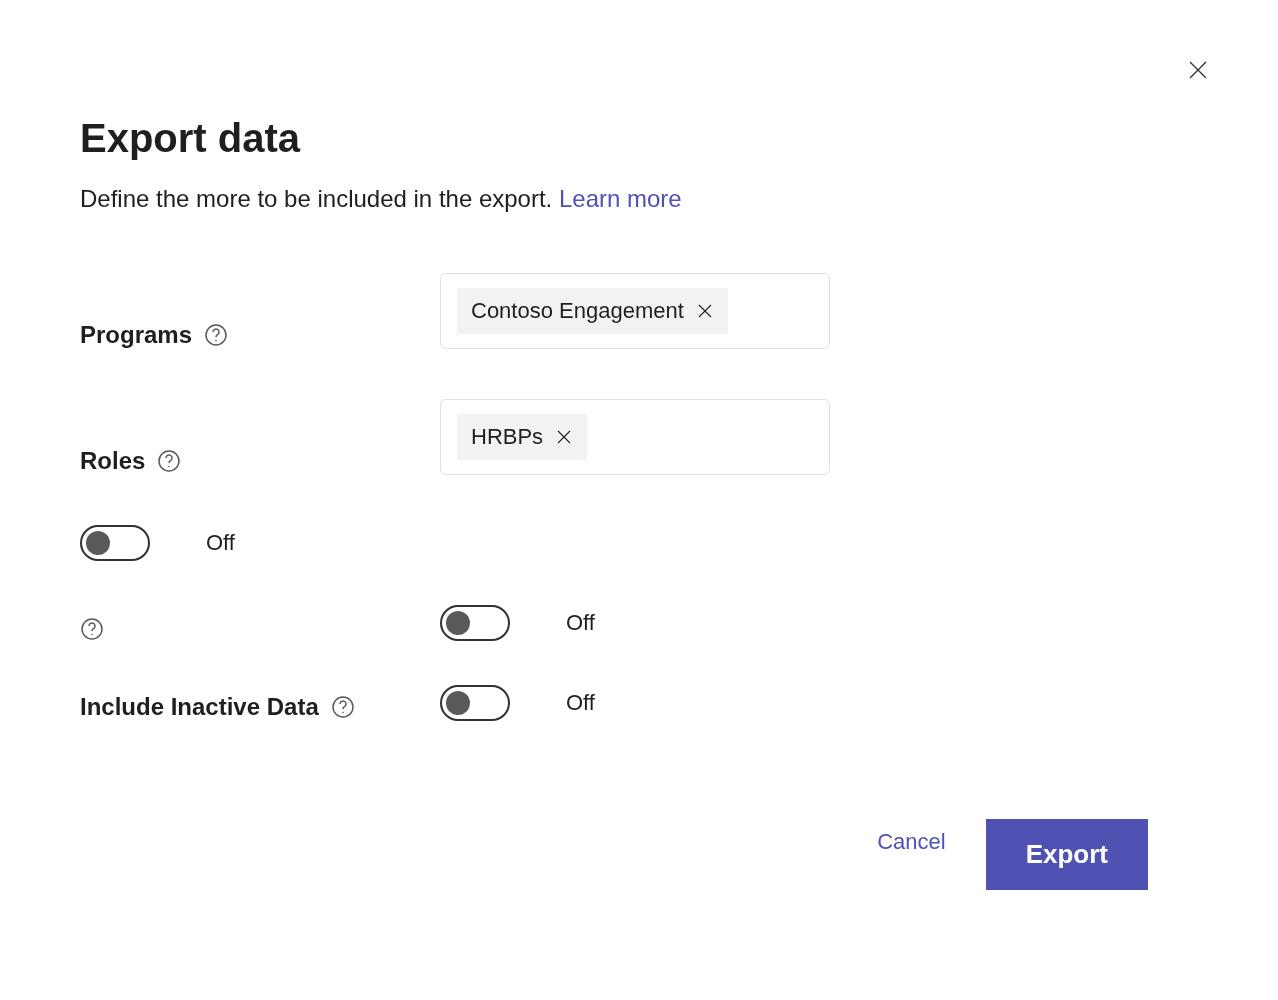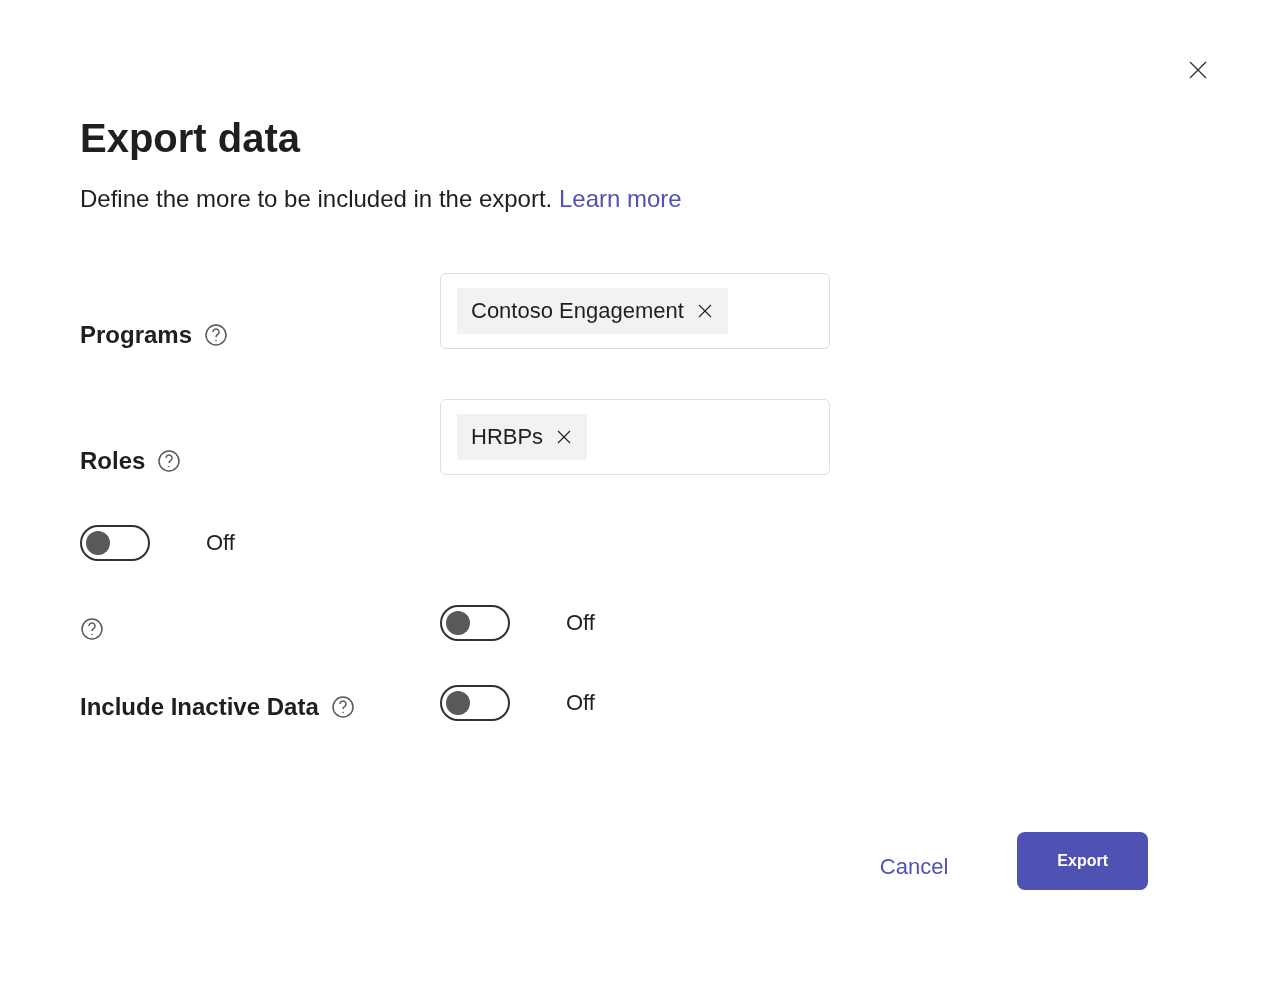--- a/index.html
+++ b/index.html
@@ -139,39 +139,39 @@
     }
     .toggle-state {
       font-size: 22px;
       color: #201f1e;
     }
     .dialog-actions {
       position: absolute;
       bottom: 110px;
       right: 130px;
       display: flex;
-      align-items: flex-end;
-      gap: 61px;
+      align-items: flex-start;
+      gap: 32px;
     }
     .btn-cancel {
       background: none;
       border: none;
       color: #4f52b2;
       font-size: 22px;
       cursor: pointer;
       padding: 10px 8px;
     }
     .btn-primary {
       background: #4f52b2;
       color: #fff;
       border: none;
-      font-size: 16px;
+      font-size: 26px;
       font-weight: 600;
       padding: 20px 40px;
-      border-radius: 8px;
+      border-radius: 0;
       cursor: pointer;
     }
   </style>
 </head>
 <body>
 
 <div class="dialog">
 
   <button class="close-btn">
     <svg viewBox="0 0 24 24" fill="none">

